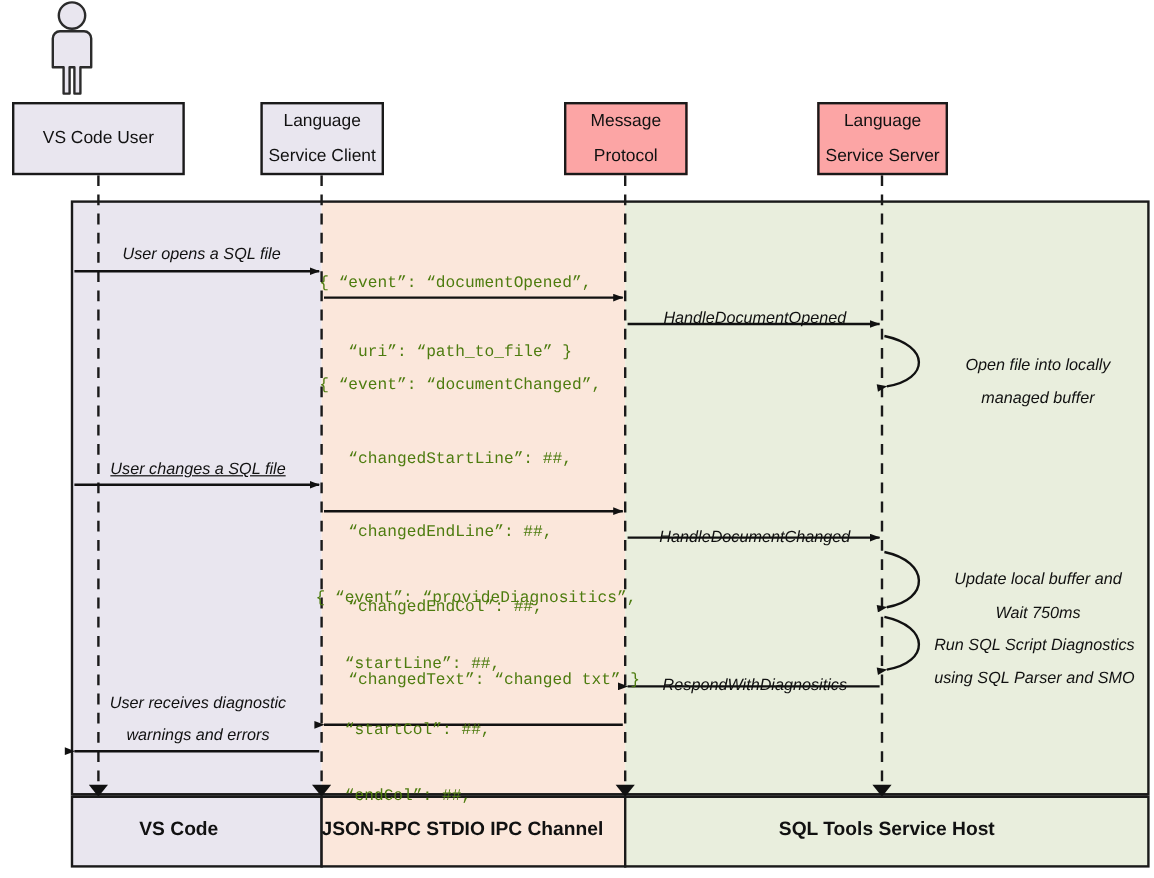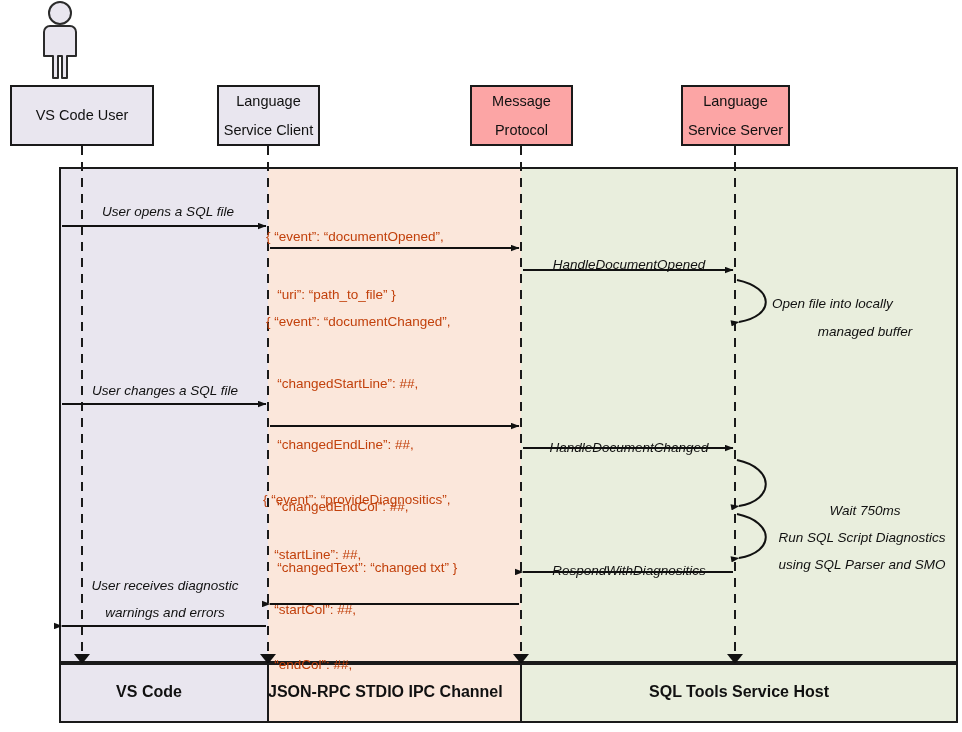--- a/index.html
+++ b/index.html
@@ -6,22 +6,22 @@
   body{width:962px;height:732px;font-family:"Liberation Sans",sans-serif;color:#111;}
   #stage{position:relative;width:962px;height:732px;overflow:hidden;}
   svg#diagram{position:absolute;left:0;top:0;width:962px;height:732px;}
   .hdrbox{position:absolute;box-sizing:border-box;border:2px solid #1a1a1a;
           display:flex;flex-direction:column;align-items:center;justify-content:center;
           font-size:14.5px;line-height:1.95;text-align:center;}
   .hdr-lav{background:#e9e6ef;}
   .hdr-grn{background:#fca5a5;}
   .ital{position:absolute;font-style:italic;font-size:13.5px;line-height:1.75;
         text-align:center;color:#111;white-space:nowrap;}
-  .mono{position:absolute;font-family:Liberation Sans, sans-serif;font-size:13.5px;
-        line-height:1.0;color:#c2410c;white-space:pre;}
+  .mono{position:absolute;font-family:Liberation Mono, monospace;font-size:13.5px;
+        line-height:1.0;color:#4d7c0f;white-space:pre;}
   .footlabel{position:absolute;font-weight:bold;font-size:16px;text-align:center;
              white-space:nowrap;}
 </style>
 </head>
 <body>
 
 <div id="stage">
 
   <svg id="diagram" viewBox="0 0 962 732" xmlns="http://www.w3.org/2000/svg">
     <defs>
@@ -99,34 +99,35 @@
     <div>Protocol</div>
   </div>
 
   <div class="hdrbox hdr-grn" style="left:681px;top:85px;width:109px;height:61px;">
     <div>Language</div>
     <div>Service Server</div>
   </div>
 
   <div class="ital" style="left:62px;top:200px;width:212px;">User opens a SQL file</div>
 
-  <div class="ital" style="left:62px;top:379px;width:206px;">User changes a SQL file</div>
+  <div class="ital" style="left:62px;top:379px;width:206px;text-decoration:underline;">User changes a SQL file</div>
 
   <div class="ital" style="left:62px;top:574px;width:206px;">User receives diagnostic</div>
   <div class="ital" style="left:62px;top:601px;width:206px;">warnings and errors</div>
 
   <div class="ital" style="left:523px;top:253px;width:212px;">HandleDocumentOpened</div>
 
   <div class="ital" style="left:523px;top:436px;width:212px;">HandleDocumentChanged</div>
 
   <div class="ital" style="left:523px;top:559px;width:212px;">RespondWithDiagnositics</div>
 
-  <div class="ital" style="left:772px;top:292px;width:186px;text-align:left;">Open file into locally</div>
+  <div class="ital" style="left:772px;top:292px;width:186px;text-align:center;">Open file into locally</div>
   <div class="ital" style="left:772px;top:320px;width:186px;text-align:center;">managed buffer</div>
 
+  <div class="ital" style="left:772px;top:471px;width:186px;text-align:center;">Update local buffer and</div>
   <div class="ital" style="left:772px;top:499px;width:186px;text-align:center;">Wait 750ms</div>
 
   <div class="ital" style="left:764px;top:526px;width:196px;text-align:center;">Run SQL Script Diagnostics</div>
   <div class="ital" style="left:764px;top:553px;width:196px;text-align:center;">using SQL Parser and SMO</div>
 
   <div class="mono" style="left:266px;top:203px;">
     <div style="height:31px;">{ “event”: “documentOpened”,</div>
     <div style="height:31px;">   “uri”: “path_to_file” }</div>
   </div>
 

